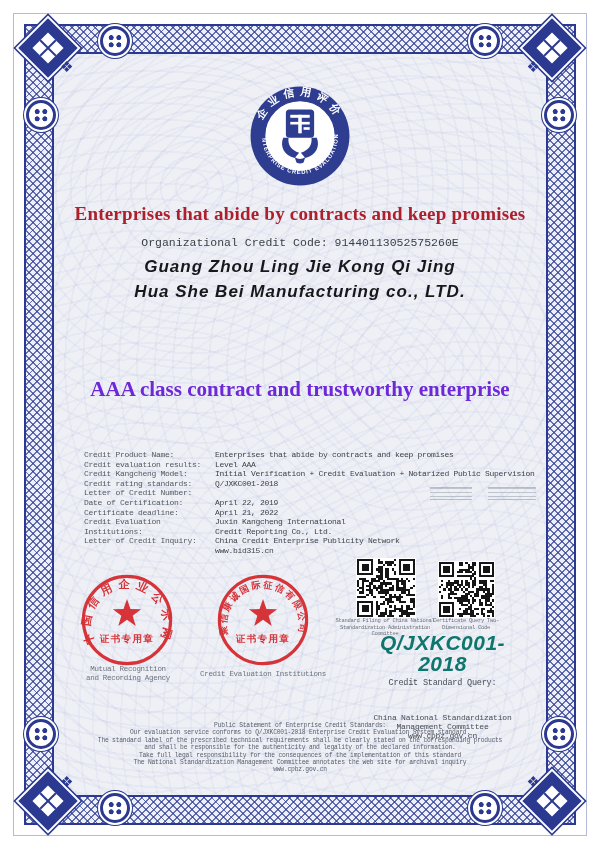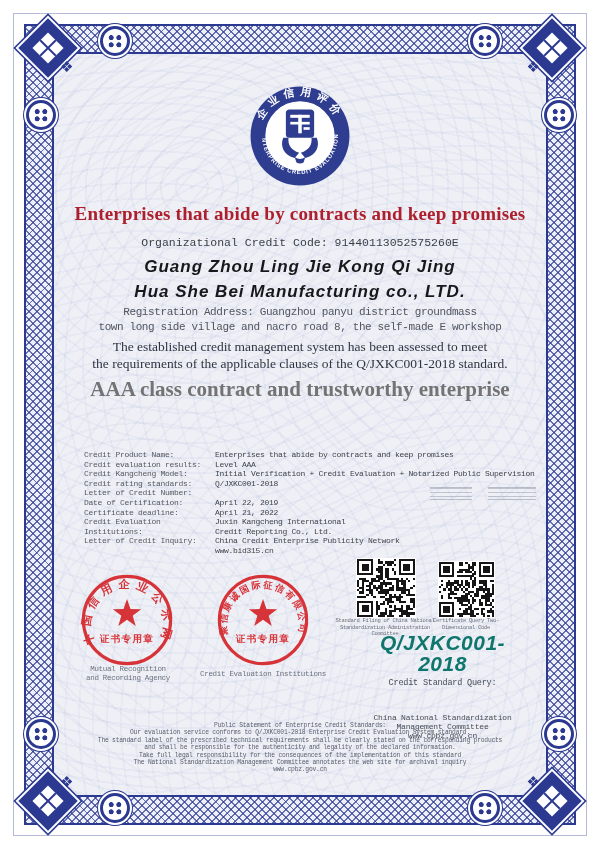--- a/index.html
+++ b/index.html
@@ -33,21 +33,21 @@
   .flourish{position:absolute;color:#2b3990;font-size:15px;font-family:"DejaVu Sans",sans-serif;}
   
   .abs{position:absolute;left:60px;right:60px;text-align:center;}
   .badge{position:absolute;left:247px;top:83px;width:106px;height:106px;}
   .title{top:203px;color:#ad1f2d;font-size:19px;font-weight:bold;letter-spacing:.2px;}
   .org-code{top:236px;font-family:"Liberation Mono",monospace;font-size:11.5px;color:#3a3f46;}
   .company{top:254px;font-family:"Liberation Sans",sans-serif;font-weight:bold;
     font-size:17px;line-height:25px;color:#16181c;letter-spacing:1px;font-style:italic;}
   .registration{top:305px;font-size:11px;line-height:15px;color:#50555e;font-family:"Liberation Mono",monospace;letter-spacing:-.4px;}
   .assessment{top:338px;font-size:13.5px;line-height:17px;color:#2f3540;}
-  .grade{top:377px;color:#737373;font-size:21px;font-weight:bold;}
+  .grade{top:377px;color:#6d28d9;font-size:21px;font-weight:bold;}
   .supervision{top:410px;font-size:10.5px;line-height:15px;color:#8a9099;font-family:"Liberation Mono",monospace;letter-spacing:-.4px;}
   .details{position:absolute;left:84px;top:450px;width:470px;
     font-family:"Liberation Mono",monospace;font-size:8px;letter-spacing:-.3px;
     color:#555a60;text-align:left;}
   .drow{display:flex;line-height:9.6px;}
   .dlabel{width:131px;flex:none;}
   .dvalue{flex:1;color:#3f444b;white-space:pre-line;}
   .micro-stamp{position:absolute;width:42px;height:11px;opacity:.55;
     background:repeating-linear-gradient(#9aa2ad 0 1.5px, transparent 1.5px 4px);
     border-top:1px solid #8d96a2;border-bottom:1px solid #8d96a2;}
@@ -127,29 +127,21 @@
   <div class="abs org-code">
     <span>Organizational Credit Code:</span>
     <span>91440113052575260E</span>
   </div>
 
   <div class="abs company">
     <div>Guang Zhou Ling Jie Kong Qi Jing</div>
     <div>Hua She Bei Manufacturing co., LTD.</div>
   </div>
 
-  <div class="abs registration">
-    <div>Registration Address: Guangzhou panyu district groundmass</div>
-    <div>town long side village and nacro road 8, the self-made E workshop</div>
-  </div>
-
-  <div class="abs assessment">
-    <div>The established credit management system has been assessed to meet</div>
-    <div>the requirements of the applicable clauses of the Q/JXKC001-2018 standard.</div>
-  </div>
+
 
   <div class="abs grade">AAA class contract and trustworthy enterprise</div>
 
 
   <div class="details">
     <div class="drow">
         <span class="dlabel">Credit Product Name:</span>
         <span class="dvalue">Enterprises that abide by contracts and keep promises</span>
       </div>
     <div class="drow">

